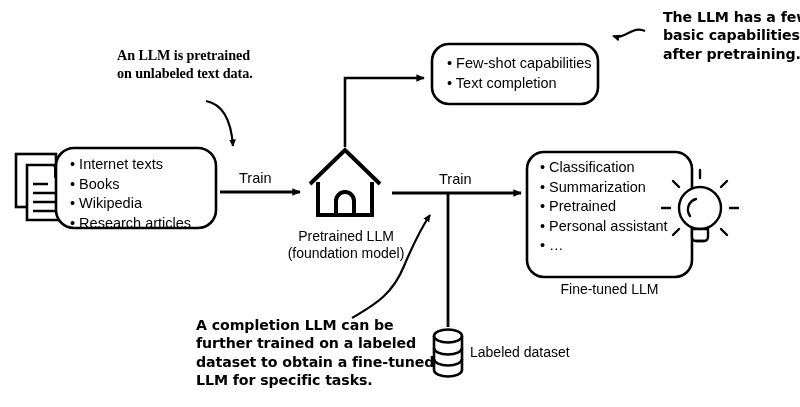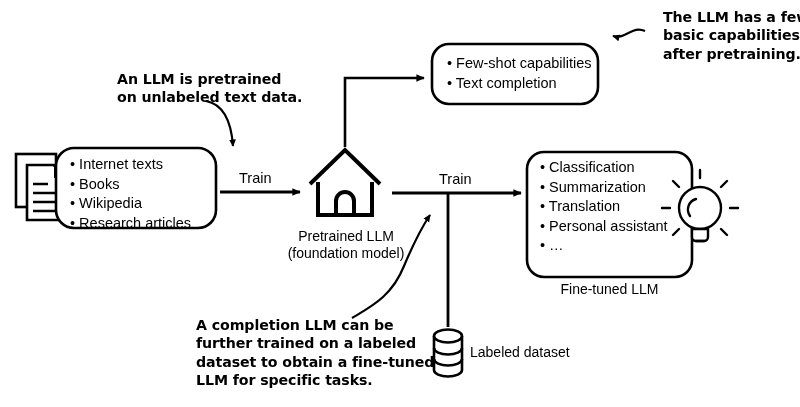--- a/index.html
+++ b/index.html
@@ -120,30 +120,30 @@
   </div>
 
   <div class="txt bullets" style="left:447px;top:54px;">
     <div>• Few-shot capabilities</div>
     <div>• Text completion</div>
   </div>
 
   <div class="txt bullets" style="left:540px;top:158px;">
     <div>• Classification</div>
     <div>• Summarization</div>
-    <div>• Translation</div>
+    <div>• Pretrained</div>
     <div>• Personal assistant</div>
     <div>• …</div>
   </div>
 
   <div class="txt caption" style="left:527px;top:281px;width:165px;">Fine-tuned LLM</div>
 
   <div class="txt plainlabel" style="left:470px;top:344px;">Labeled dataset</div>
 
-  <div class="txt callout" style="left:117px;top:70px;">
+  <div class="txt callout" style="left:117px;top:46px;font-family:Liberation Serif, serif;">
     <div>An LLM is pretrained</div>
     <div>on unlabeled text data.</div>
   </div>
 
   <div class="txt callout" style="left:663px;top:8px;">
     <div>The LLM has a few</div>
     <div>basic capabilities</div>
     <div>after pretraining.</div>
   </div>
 

